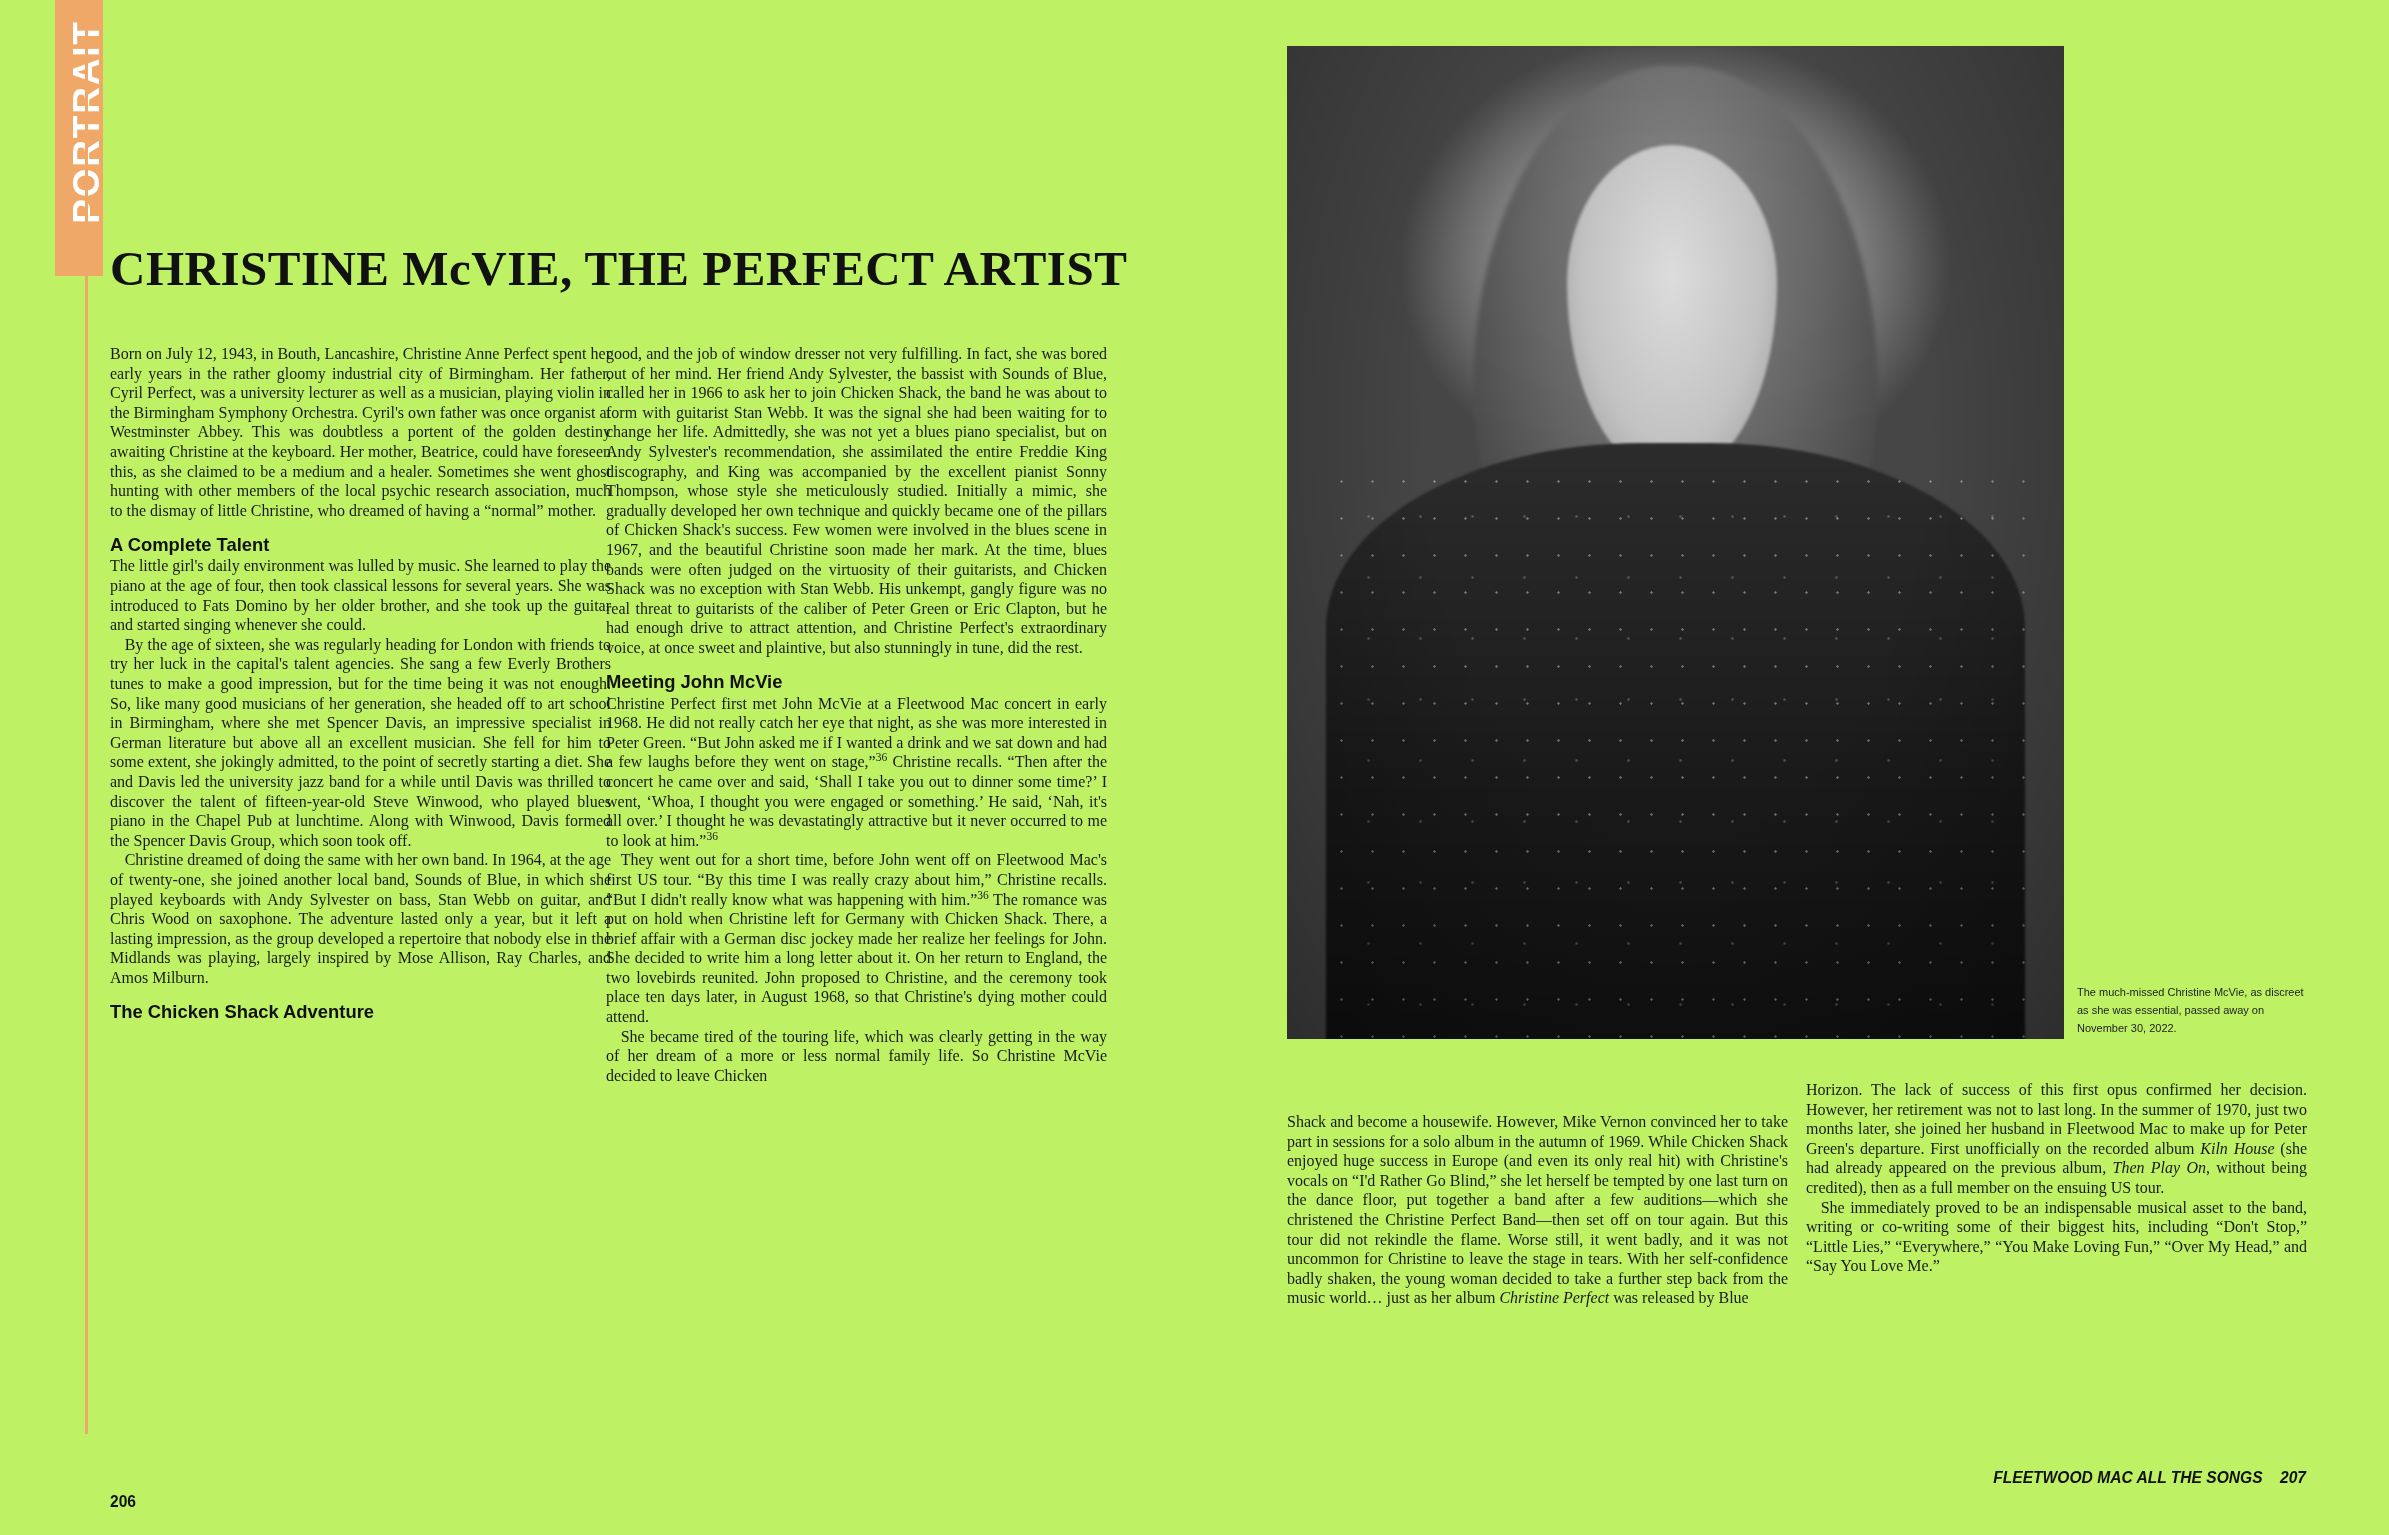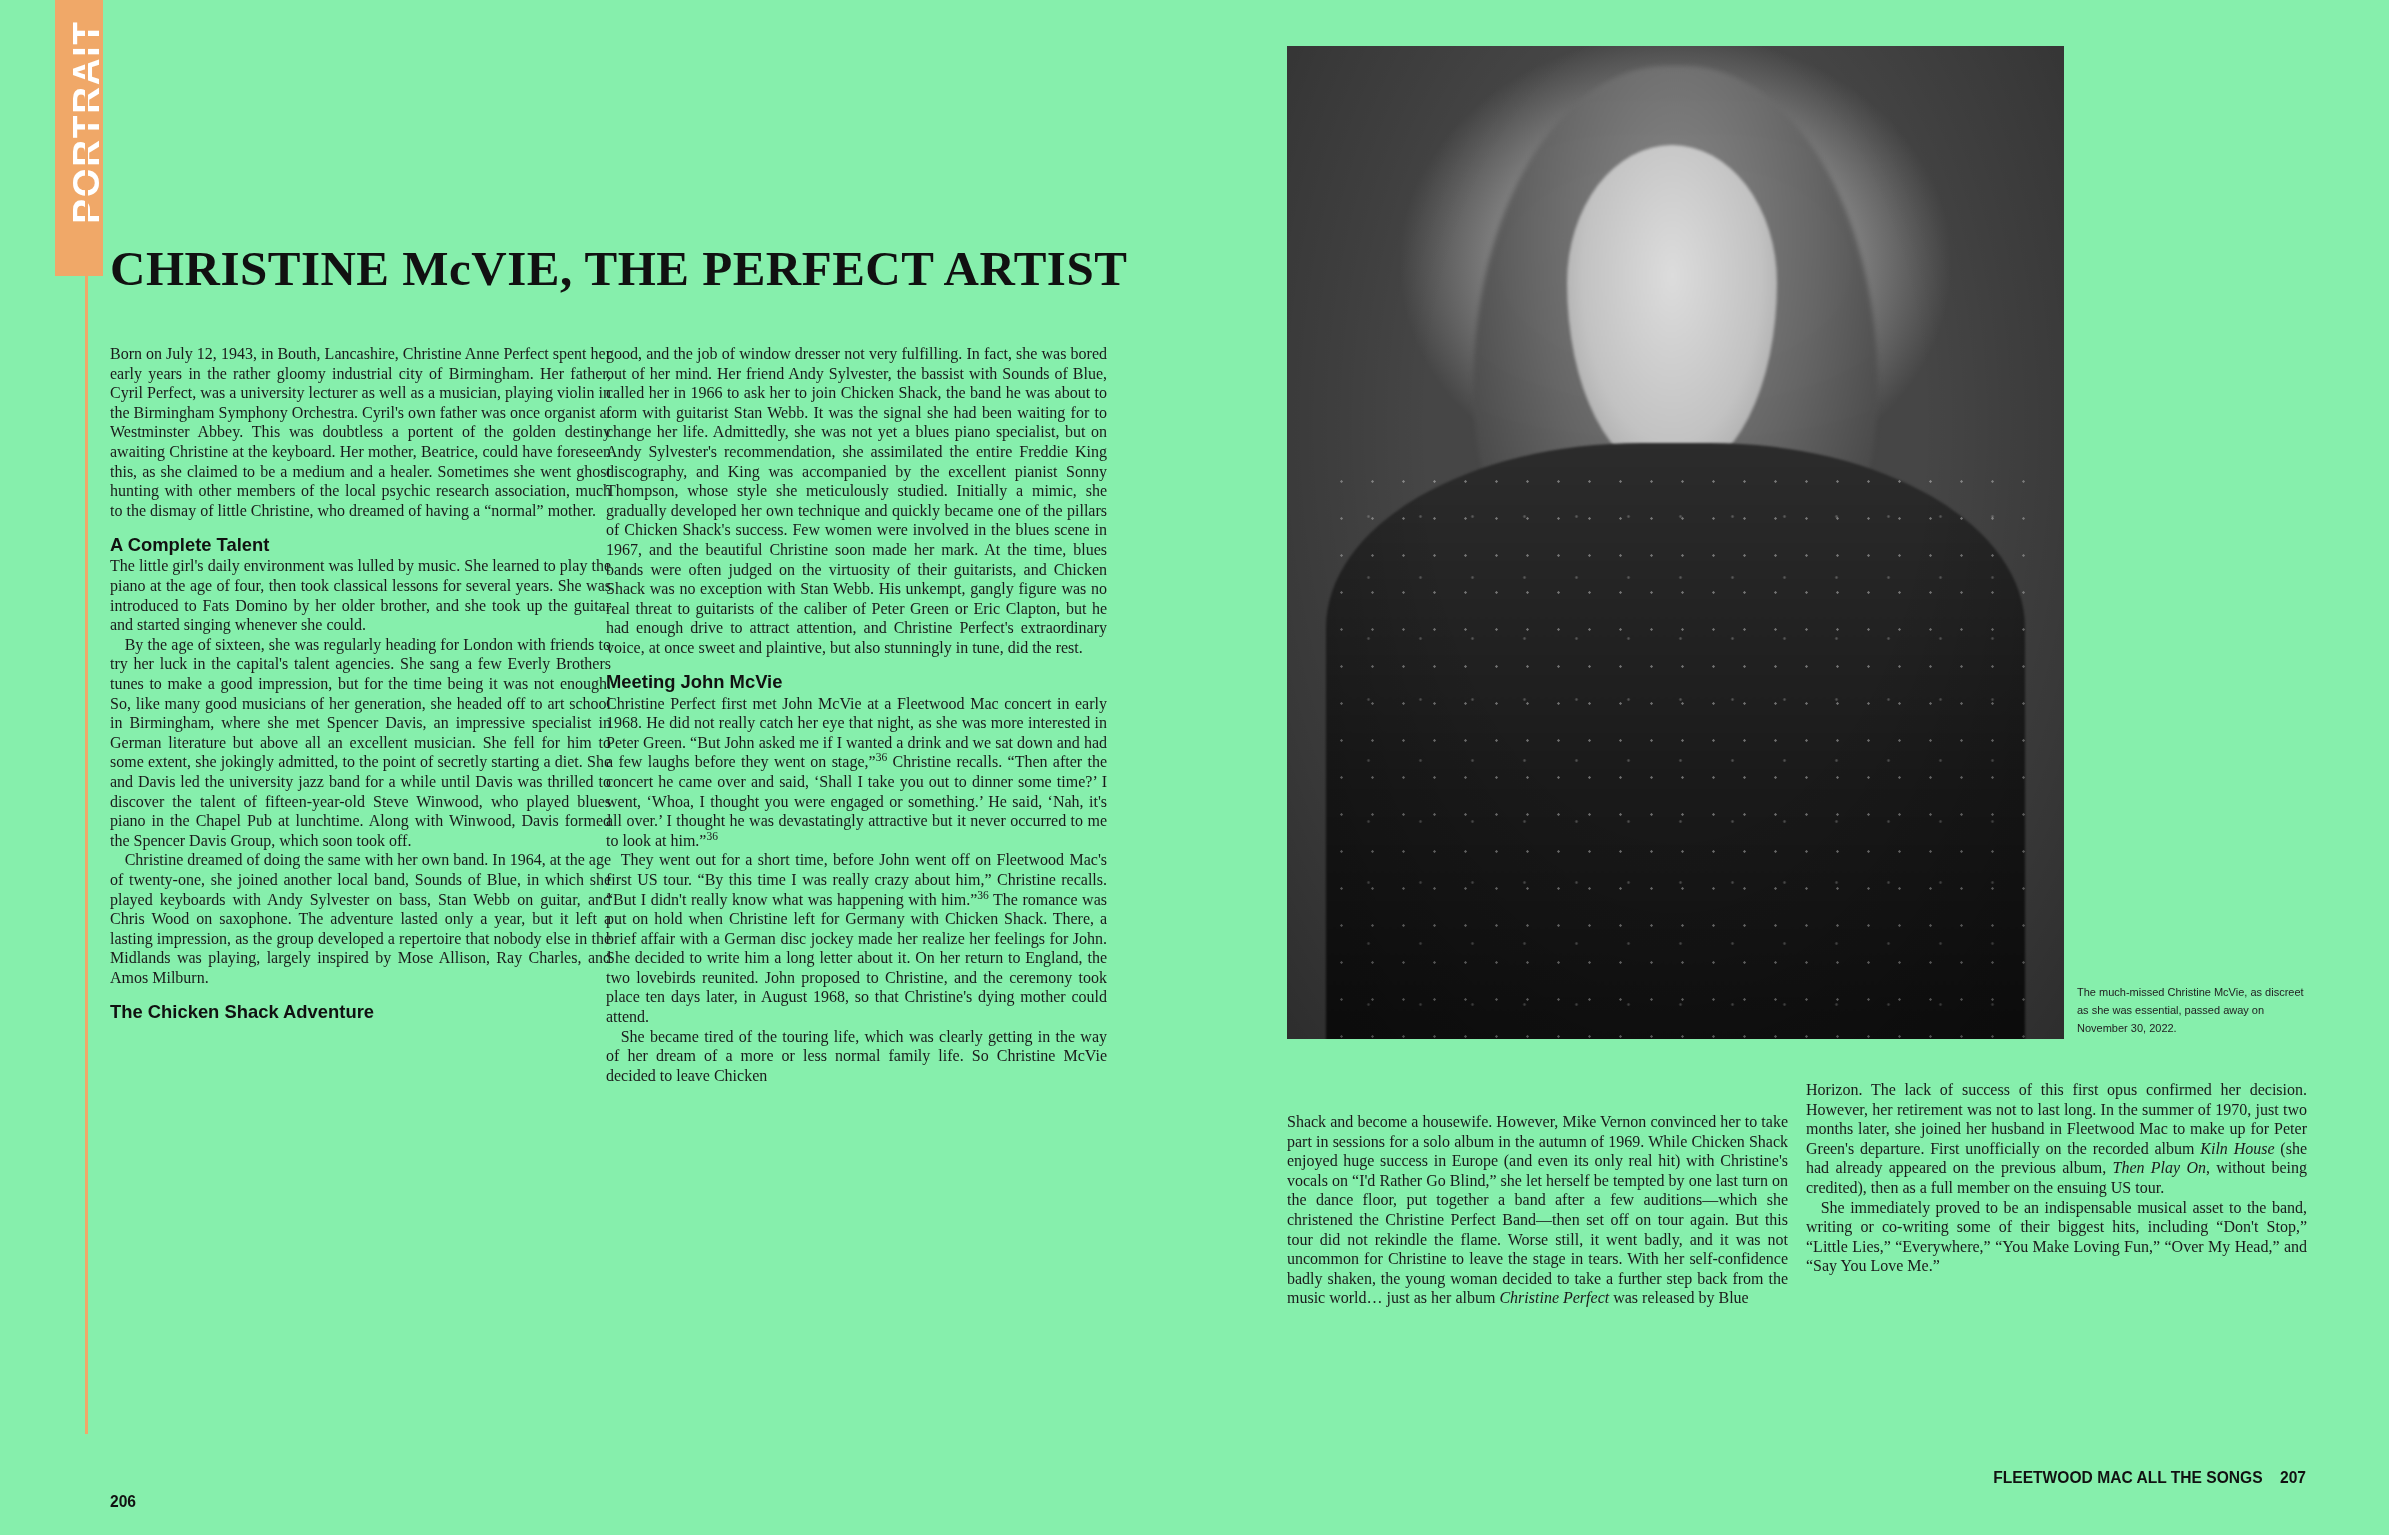--- a/index.html
+++ b/index.html
@@ -13,21 +13,21 @@
     font-family: "Liberation Serif", serif;
     color: #111111;
     position: relative;
     overflow: hidden;
   }
 
   
   .page {
     position: absolute;
     inset: 0;
-    background: #86efac;
+    background: #bef264;
   }
 
   
   .side-tab {
     position: absolute;
     left: 55px;
     top: 0;
     width: 48px;
     height: 276px;
     background: #f0a868;
@@ -197,20 +197,21 @@
   }
   .folio-right {
     position: absolute;
     right: 83px;
     top: 1469px;
     font-family: "Liberation Sans", sans-serif;
     font-weight: bold;
     font-size: 15.6px;
     color: #111;
     white-space: nowrap;
+    font-style: italic;
   }
   .folio-right .num { margin-left: 13px; }
 
   sup { font-size: 0.72em; vertical-align: super; line-height: 0; }
   i { font-style: italic; }
 </style>
 </head>
 <body>
 
 <div class="page">

